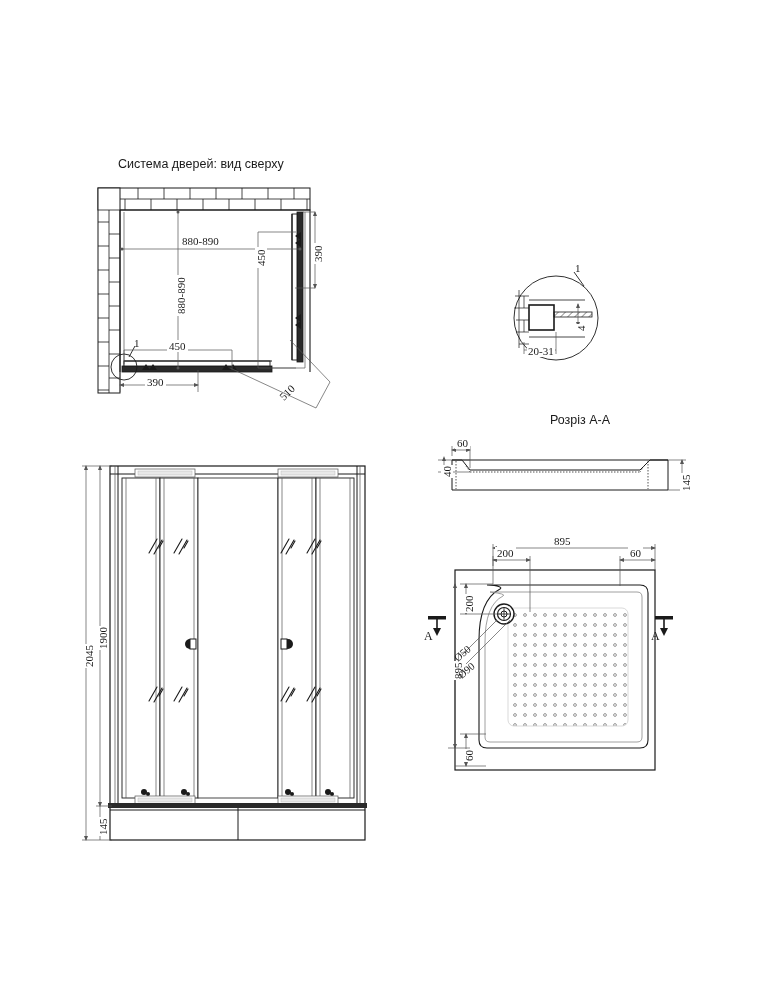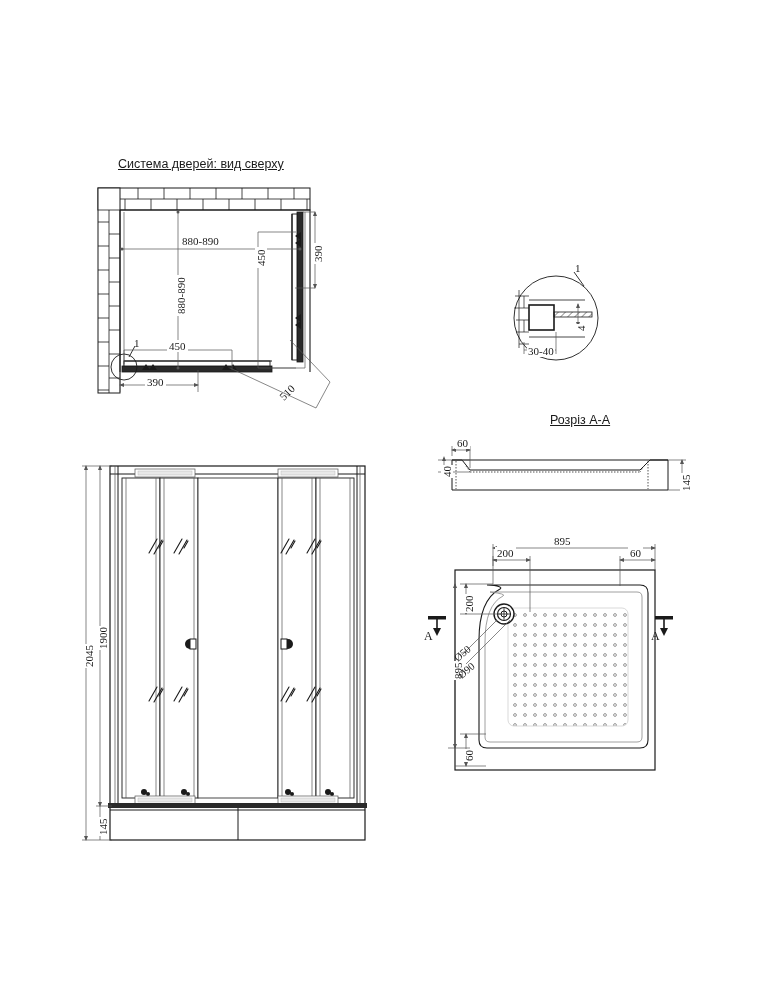--- a/index.html
+++ b/index.html
@@ -25,21 +25,20 @@
     font-family: "Liberation Serif", serif;
     color: #1a1a1a;
     white-space: nowrap;
   }
   .title {
     position: absolute;
     font-family: "Liberation Sans", sans-serif;
     font-size: 12.5px;
     color: #1a1a1a;
     white-space: nowrap;
-    text-decoration: underline;
   }
   .vert {
     transform-origin: 0 0;
     transform: rotate(-90deg);
   }
   .rot45 {
     transform-origin: 0 0;
     transform: rotate(-45deg);
   }
   .rot40 {
@@ -471,21 +470,21 @@
   <div class="lbl" style="left:167px; top:340px; font-size:11px; background:#fff; padding:0 2px;">450</div>
 
   <div class="lbl" style="left:145px; top:376px; font-size:11px; background:#fff; padding:0 2px;">390</div>
 
   <div class="lbl rot45" style="left:277px; top:394px; font-size:11px;">510</div>
 
   <div class="lbl" style="left:134px; top:337px; font-size:11px;">1</div>
 
   <div class="lbl" style="left:575px; top:262px; font-size:11px;">1</div>
 
-  <div class="lbl" style="left:527px; top:345px; font-size:11px; background:#fff; padding:0 1px;">30-40</div>
+  <div class="lbl" style="left:527px; top:345px; font-size:11px; background:#fff; padding:0 1px;">20-31</div>
 
   <div class="lbl vert" style="left:575px; top:332px; font-size:11px; background:#fff; padding:0 1px;">4</div>
 
   <div class="lbl" style="left:455px; top:437px; font-size:11px; background:#fff; padding:0 2px;">60</div>
 
   <div class="lbl vert" style="left:441px; top:478px; font-size:11px; background:#fff; padding:0 1px;">40</div>
 
   <div class="lbl vert" style="left:680px; top:492px; font-size:11px; background:#fff; padding:0 1px;">145</div>
 
   <div class="lbl" style="left:552px; top:535px; font-size:11px; background:#fff; padding:0 2px;">895</div>

